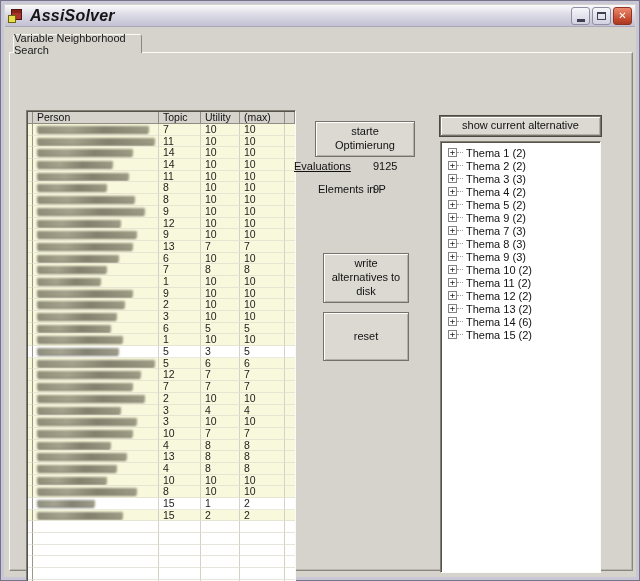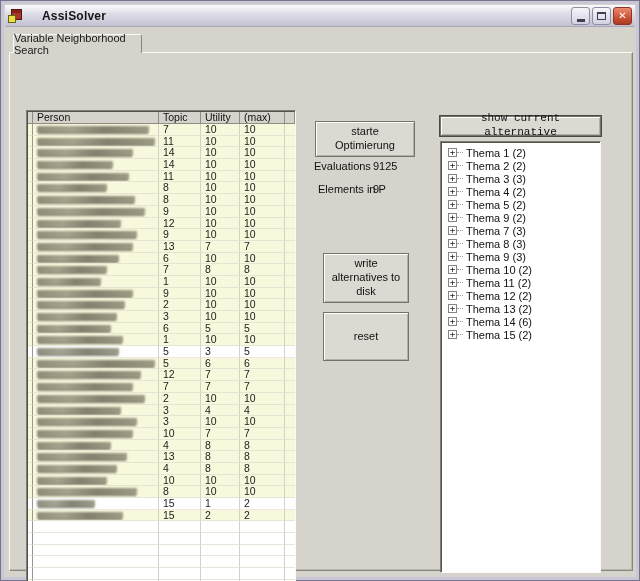--- a/index.html
+++ b/index.html
@@ -21,21 +21,21 @@
   .titlebar {
     position:absolute; left:4px; top:4px; right:4px; height:22px;
     background:linear-gradient(180deg,#fbfbfc 0%,#dcdbe6 45%,#c3c1d3 100%);
     border-bottom:1px solid #a9a7b8;
     display:flex; align-items:center;
   }
   .app-icon { position:relative; width:16px; height:16px; margin-left:3px; }
   .app-icon .sq-red  { position:absolute; left:3px; top:1px; width:11px; height:11px; background:#a8352c; border:1px solid #541410; }
   .app-icon .sq-red::before { content:""; position:absolute; left:0; top:0; right:0; height:3px; background:#872219; }
   .app-icon .sq-yellow { position:absolute; left:0px; top:7px; width:8px; height:8px; background:#e8e04a; border:1px solid #6a6410; }
-  .window-title { margin-left:18px; font-size:12px; font-weight:bold; color:#151515; letter-spacing:.2px; }
+  .window-title { margin-left:6px; font-size:16px; font-weight:bold; color:#151515; letter-spacing:.2px;font-style:italic; }
   .win-btns { margin-left:auto; display:flex; gap:2px; margin-right:3px; }
   .win-btn {
     width:19px; height:18px; border-radius:3px;
     border:1px solid #8f8ea2;
     background:linear-gradient(180deg,#f6f6fa 0%,#d2d1e0 100%);
     display:flex; align-items:center; justify-content:center;
     color:#3f3e52; font-size:10px; cursor:default;
   }
   .win-btn.close {
     border:1px solid #8f3420;
@@ -105,25 +105,25 @@
     box-shadow: inset 1px 1px 0 #ffffff, inset -1px -1px 0 #b2afa7;
     font-family:"Liberation Sans","DejaVu Sans",sans-serif;
     font-size:11px; color:#111;
     display:flex; align-items:center; justify-content:center;
     text-align:center; line-height:1.25; cursor:default; padding:0 4px;
   }
   .btn-start { left:305px; top:68px;  width:100px; height:36px; }
   .btn-write { left:313px; top:200px; width:86px;  height:50px; }
   .btn-reset { left:313px; top:259px; width:86px;  height:49px; }
   .btn-show  { left:430px; top:63px;  width:161px; height:20px;
-               box-shadow: inset 1px 1px 0 #ffffff, inset -1px -1px 0 #b2afa7, 0 0 0 1px #4c4b43; font-family: Liberation Mono, monospace; }
+               box-shadow: inset 1px 1px 0 #ffffff, inset -1px -1px 0 #b2afa7, 0 0 0 1px #4c4b43; }
 
   .stat-label { position:absolute; font-size:11px; color:#111; }
   .stat-value { position:absolute; font-size:11px; color:#111; }
-  .lbl-eval  { left:304px; top:107px; }
+  .lbl-eval  { left:284px; top:107px;text-decoration:underline; }
   .val-eval  { left:363px; top:107px; }
   .lbl-elem  { left:308px; top:130px; }
   .val-elem  { left:363px; top:130px; }
 
   
   .tree {
     position:absolute; left:430px; top:88px; width:161px; height:432px;
     background:#ffffff;
     border:1px solid #807e72;
     border-right-color:#fbfaf7; border-bottom-color:#fbfaf7;

